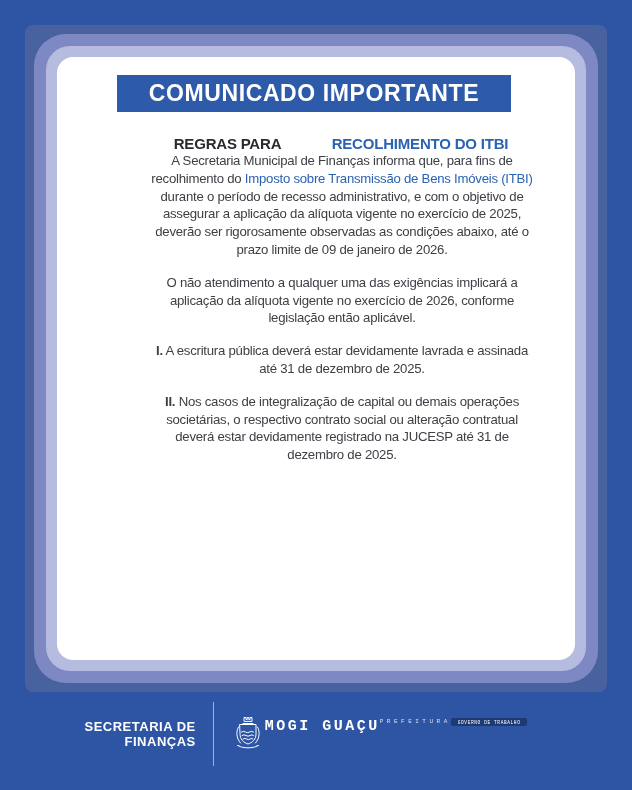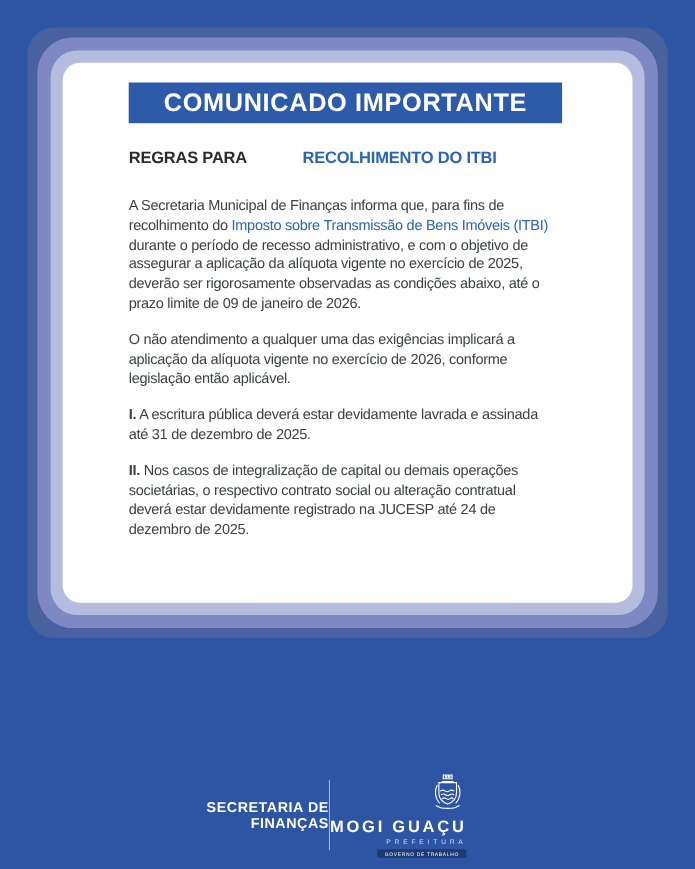--- a/index.html
+++ b/index.html
@@ -5,23 +5,23 @@
   html,body { margin:0; padding:0; }
   body {
     width:632px; height:790px;
     background: var(--background, #2d55a4);
     font-family:"Liberation Sans", sans-serif;
     position:relative; overflow:hidden;
   }
 
   
   .frame-outer {
-    position:absolute; left:25px; top:25px; width:582px; height:555px;
+    position:absolute; left:25px; top:25px; width:582px; height:667px;
     background: var(--frame-outer, #48619f);
-    border-radius:24px; padding:9px; box-sizing:border-box;
+    border-radius:8px; padding:9px; box-sizing:border-box;text-align:center;
   }
   .frame-mid {
     width:100%; height:100%; box-sizing:border-box;
     background: var(--frame-mid, #7e89c3);
     border-radius:32px; padding:12px;
   }
   .frame-inner {
     width:100%; height:100%; box-sizing:border-box;
     background: var(--frame-inner, #b6bcdf);
     border-radius:24px; padding:11px;
@@ -42,41 +42,41 @@
   }
 
   .headline {
     margin:23px 0 0 0;
     font-size:15px; font-weight:bold; line-height:17px;
     color: var(--text-dark, #2a2b31);
     letter-spacing:-0.2px;
   }
   .headline .blue { color: var(--accent-blue, #2a63b2); margin-left: 47px; }
 
-  .body-copy { margin-top:26px; width:450px; }
+  .body-copy { width:450px; }
   .body-copy p {
     margin:0 0 15px 0;
     font-size:13.2px; line-height:17.8px; letter-spacing:-0.25px;
     color: var(--text-body, #3f4046);
     white-space:pre-line;
   }
   .body-copy .bb { color: var(--accent-blue, #2a63b2); font-weight:normal; }
   .body-copy .b  { font-weight:bold; }
 
   .footer {
     position:absolute; left:0; top:702px; width:612px;
-    display:flex; align-items:center; justify-content:center; 
+    display:flex; align-items:center; justify-content:center; gap:17px;
     color:#ffffff;
   }
   .dept {
     text-align:right; font-weight:bold; font-size:13px; line-height:15px;
     letter-spacing:0.5px; white-space:pre-line;
   }
   .divider { width:1px; height:64px; background:rgba(255,255,255,0.55); }
-  .logo { display:flex; flex-direction:column; align-items:flex-end; }
+  .logo { display:flex; flex-direction:row; align-items:flex-start;font-family:Liberation Mono, monospace; }
   .logo .city {
     font-size:15px; font-weight:bold; letter-spacing:2.5px;
     margin-top:3px; white-space:nowrap;
   }
   .logo .subtitle {
     font-size:6px; letter-spacing:3.5px; color:rgba(255,255,255,0.8);
     margin-top:3px; white-space:nowrap;
   }
   .logo .badge {
     margin-top:3px;
@@ -109,21 +109,21 @@
 assegurar a aplicação da alíquota vigente no exercício de 2025,
 deverão ser rigorosamente observadas as condições abaixo, até o
 prazo limite de 09 de janeiro de 2026.</span></p>
             <p><span>O não atendimento a qualquer uma das exigências implicará a
 aplicação da alíquota vigente no exercício de 2026, conforme
 legislação então aplicável.</span></p>
             <p><span class="b">I.</span><span> A escritura pública deverá estar devidamente lavrada e assinada
 até 31 de dezembro de 2025.</span></p>
             <p><span class="b">II.</span><span> Nos casos de integralização de capital ou demais operações
 societárias, o respectivo contrato social ou alteração contratual
-deverá estar devidamente registrado na JUCESP até 24 de
+deverá estar devidamente registrado na JUCESP até 31 de
 dezembro de 2025.</span></p>
           </div>
 
       </div>
     </div>
   </div>
 </div>
 
 <div class="footer">
   <div class="dept">SECRETARIA DE

